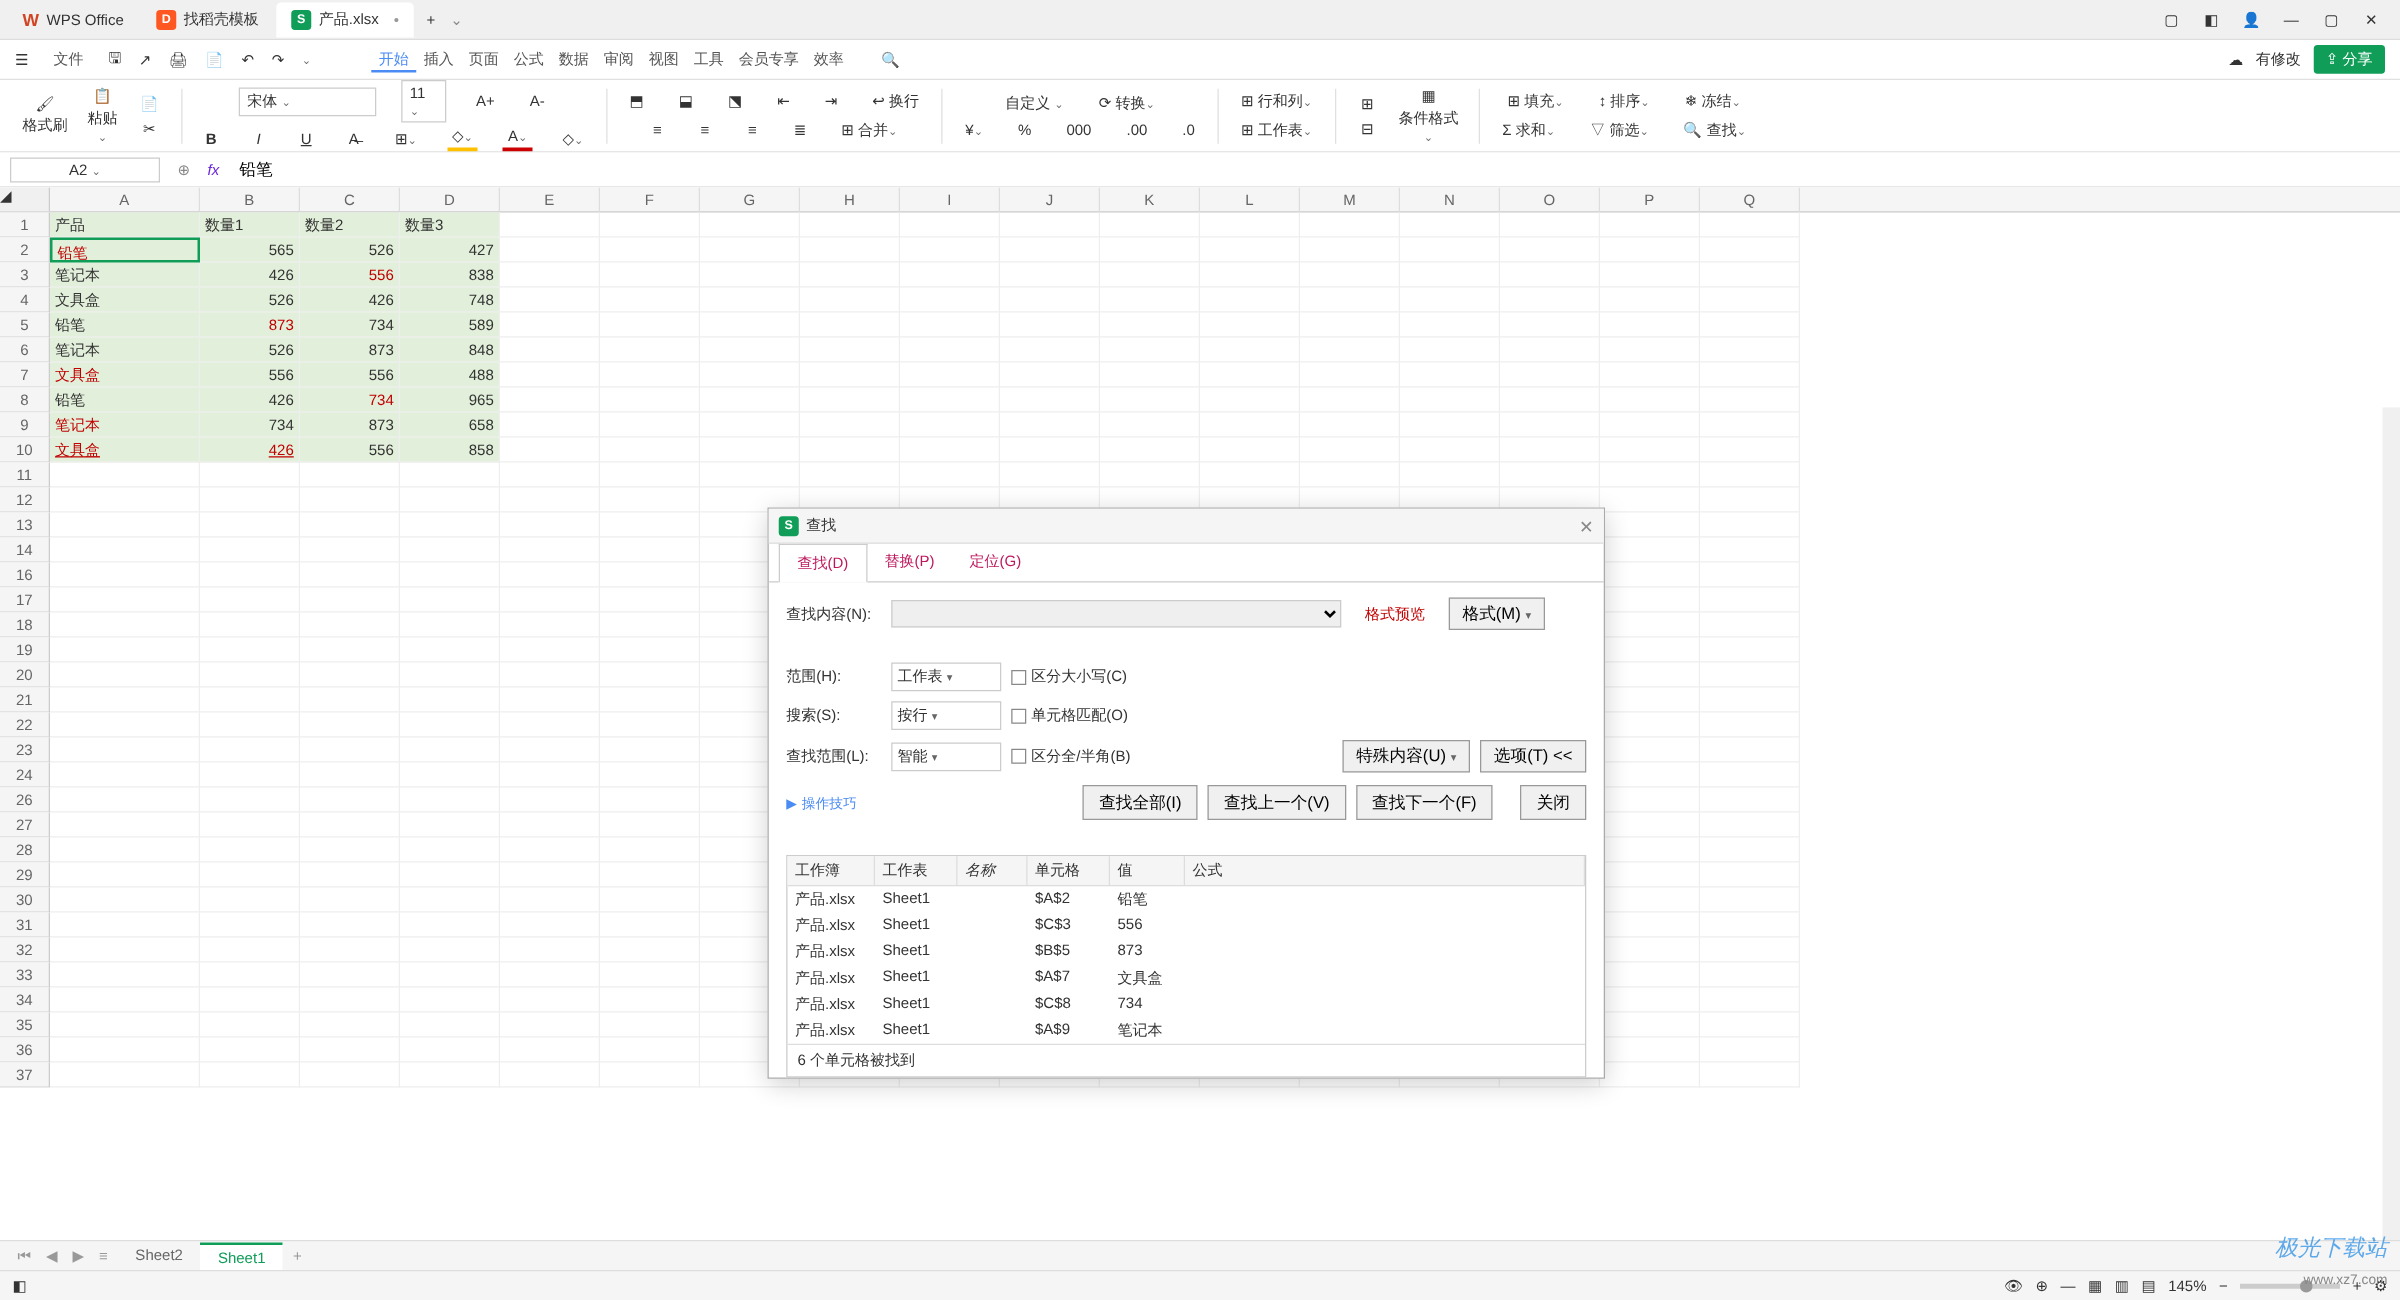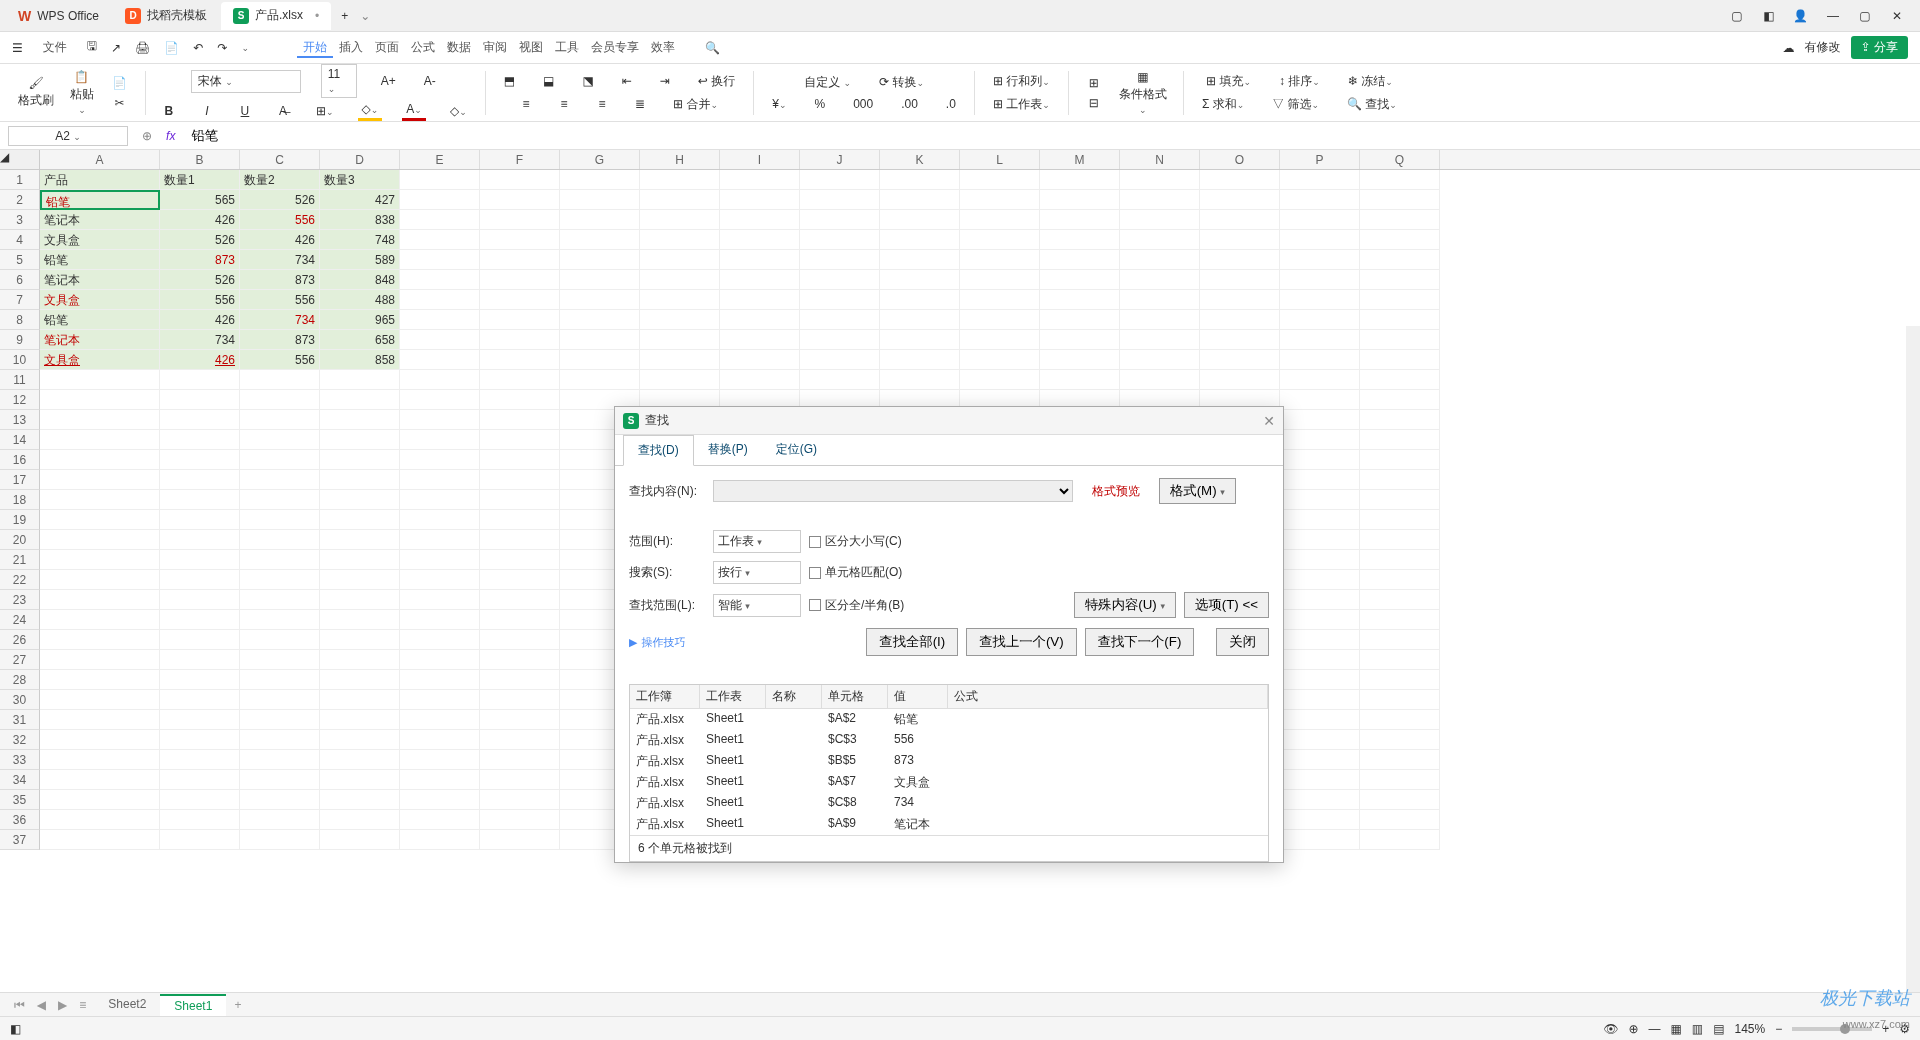--- a/index.html
+++ b/index.html
@@ -57,39 +57,39 @@
 
 .status-bar { position: absolute; bottom: 0; left: 0; right: 0; height: 24px; background: #f5f5f5; display: flex; align-items: center; padding: 0 10px; border-top: 1px solid #ddd; }
 .sb-right { margin-left: auto; display: flex; gap: 10px; align-items: center; }
 .zoom-slider { width: 80px; height: 4px; background: #ccc; position: relative; }
 .zoom-slider::after { content: ''; position: absolute; left: 60%; top: -3px; width: 10px; height: 10px; background: #999; border-radius: 50%; }
 
 .dialog { position: absolute; left: 614px; top: 406px; width: 670px; background: #fff; border: 1px solid #aaa; box-shadow: 0 4px 20px rgba(0,0,0,0.2); z-index: 100; }
 .dlg-title { height: 28px; display: flex; align-items: center; padding: 0 8px; background: #f5f5f5; border-bottom: 1px solid #ddd; }
 .dlg-close { margin-left: auto; cursor: pointer; color: #888; font-size: 14px; }
 .dlg-tabs { display: flex; border-bottom: 1px solid #ccc; padding: 0 8px; }
-.dlg-tab { padding: 6px 14px; cursor: pointer; color: #0c4a6e; }
+.dlg-tab { padding: 6px 14px; cursor: pointer; color: #be185d; }
 .dlg-tab.active { border: 1px solid #ccc; border-bottom: 1px solid #fff; margin-bottom: -1px; background: #fff; }
 .dlg-body { padding: 12px 14px; }
 .form-row { display: flex; align-items: center; gap: 8px; margin-bottom: 8px; }
 .form-label { width: 76px; text-align: left; }
 .find-input { flex: 0 0 360px; border: 1px solid #ccc; padding: 2px 4px; height: 22px; }
 .fmt-prev { color: #c00000; width: 70px; text-align: center; }
 .fmt-btn { border: 1px solid #999; background: #f0f0f0; padding: 3px 10px; cursor: pointer; }
 .sel-box { border: 1px solid #ccc; padding: 2px 4px; width: 88px; background: #fff; }
 .chk { display: flex; align-items: center; gap: 4px; }
 .chk-box { width: 12px; height: 12px; border: 1px solid #888; }
 .d-btn { border: 1px solid #999; background: #f0f0f0; padding: 4px 12px; cursor: pointer; }
 .tips { color: #4b8bf4; font-size: 11px; display: flex; align-items: center; gap: 4px; }
 .results { border: 1px solid #ccc; margin: 8px 14px 0; }
 .res-head { display: flex; background: #f5f5f5; border-bottom: 1px solid #ddd; }
 .res-h { padding: 3px 6px; border-right: 1px solid #ddd; }
 .res-row { display: flex; }
 .res-c { padding: 2px 6px; }
-.w1 { width: 70px; } .w2 { width: 66px; } .w3 { width: 56px; } .w4 { width: 66px; } .w5 { width: 60px; } .w6 { flex: 1; }
+.w1 { width: 70px; } .w2 { width: 66px; } .w3 { width: 56px; font-style: italic; } .w4 { width: 66px; } .w5 { width: 60px; } .w6 { flex: 1; }
 .res-summary { padding: 4px 8px; border-top: 1px solid #ddd; }
 .watermark { position: absolute; right: 10px; bottom: 30px; opacity: 0.7; font-size: 18px; color: #1e88e5; font-style: italic; }
 .wm2 { position: absolute; right: 10px; bottom: 10px; font-size: 11px; color: #888; }
 .scroll-v { position: absolute; right: 0; top: 176px; width: 14px; height: 780px; background: #f0f0f0; }
 </style>
 </head>
 <body>
 
 <div class="top-tabs">
   <div class="app-tab inactive">
@@ -766,20 +766,40 @@
         <div class="cell"></div>
         <div class="cell"></div>
         <div class="cell"></div>
         <div class="cell"></div>
         <div class="cell"></div>
         <div class="cell"></div>
         <div class="cell"></div>
       </div>
       <div class="row">
         <div class="row-h">28</div>
+        <div class="cell wide"></div>
+        <div class="cell"></div>
+        <div class="cell"></div>
+        <div class="cell"></div>
+        <div class="cell"></div>
+        <div class="cell"></div>
+        <div class="cell"></div>
+        <div class="cell"></div>
+        <div class="cell"></div>
+        <div class="cell"></div>
+        <div class="cell"></div>
+        <div class="cell"></div>
+        <div class="cell"></div>
+        <div class="cell"></div>
+        <div class="cell"></div>
+        <div class="cell"></div>
+        <div class="cell"></div>
+      </div>
+      <div class="row">
+        <div class="row-h">29</div>
         <div class="cell wide"></div>
         <div class="cell"></div>
         <div class="cell"></div>
         <div class="cell"></div>
         <div class="cell"></div>
         <div class="cell"></div>
         <div class="cell"></div>
         <div class="cell"></div>
         <div class="cell"></div>
         <div class="cell"></div>

